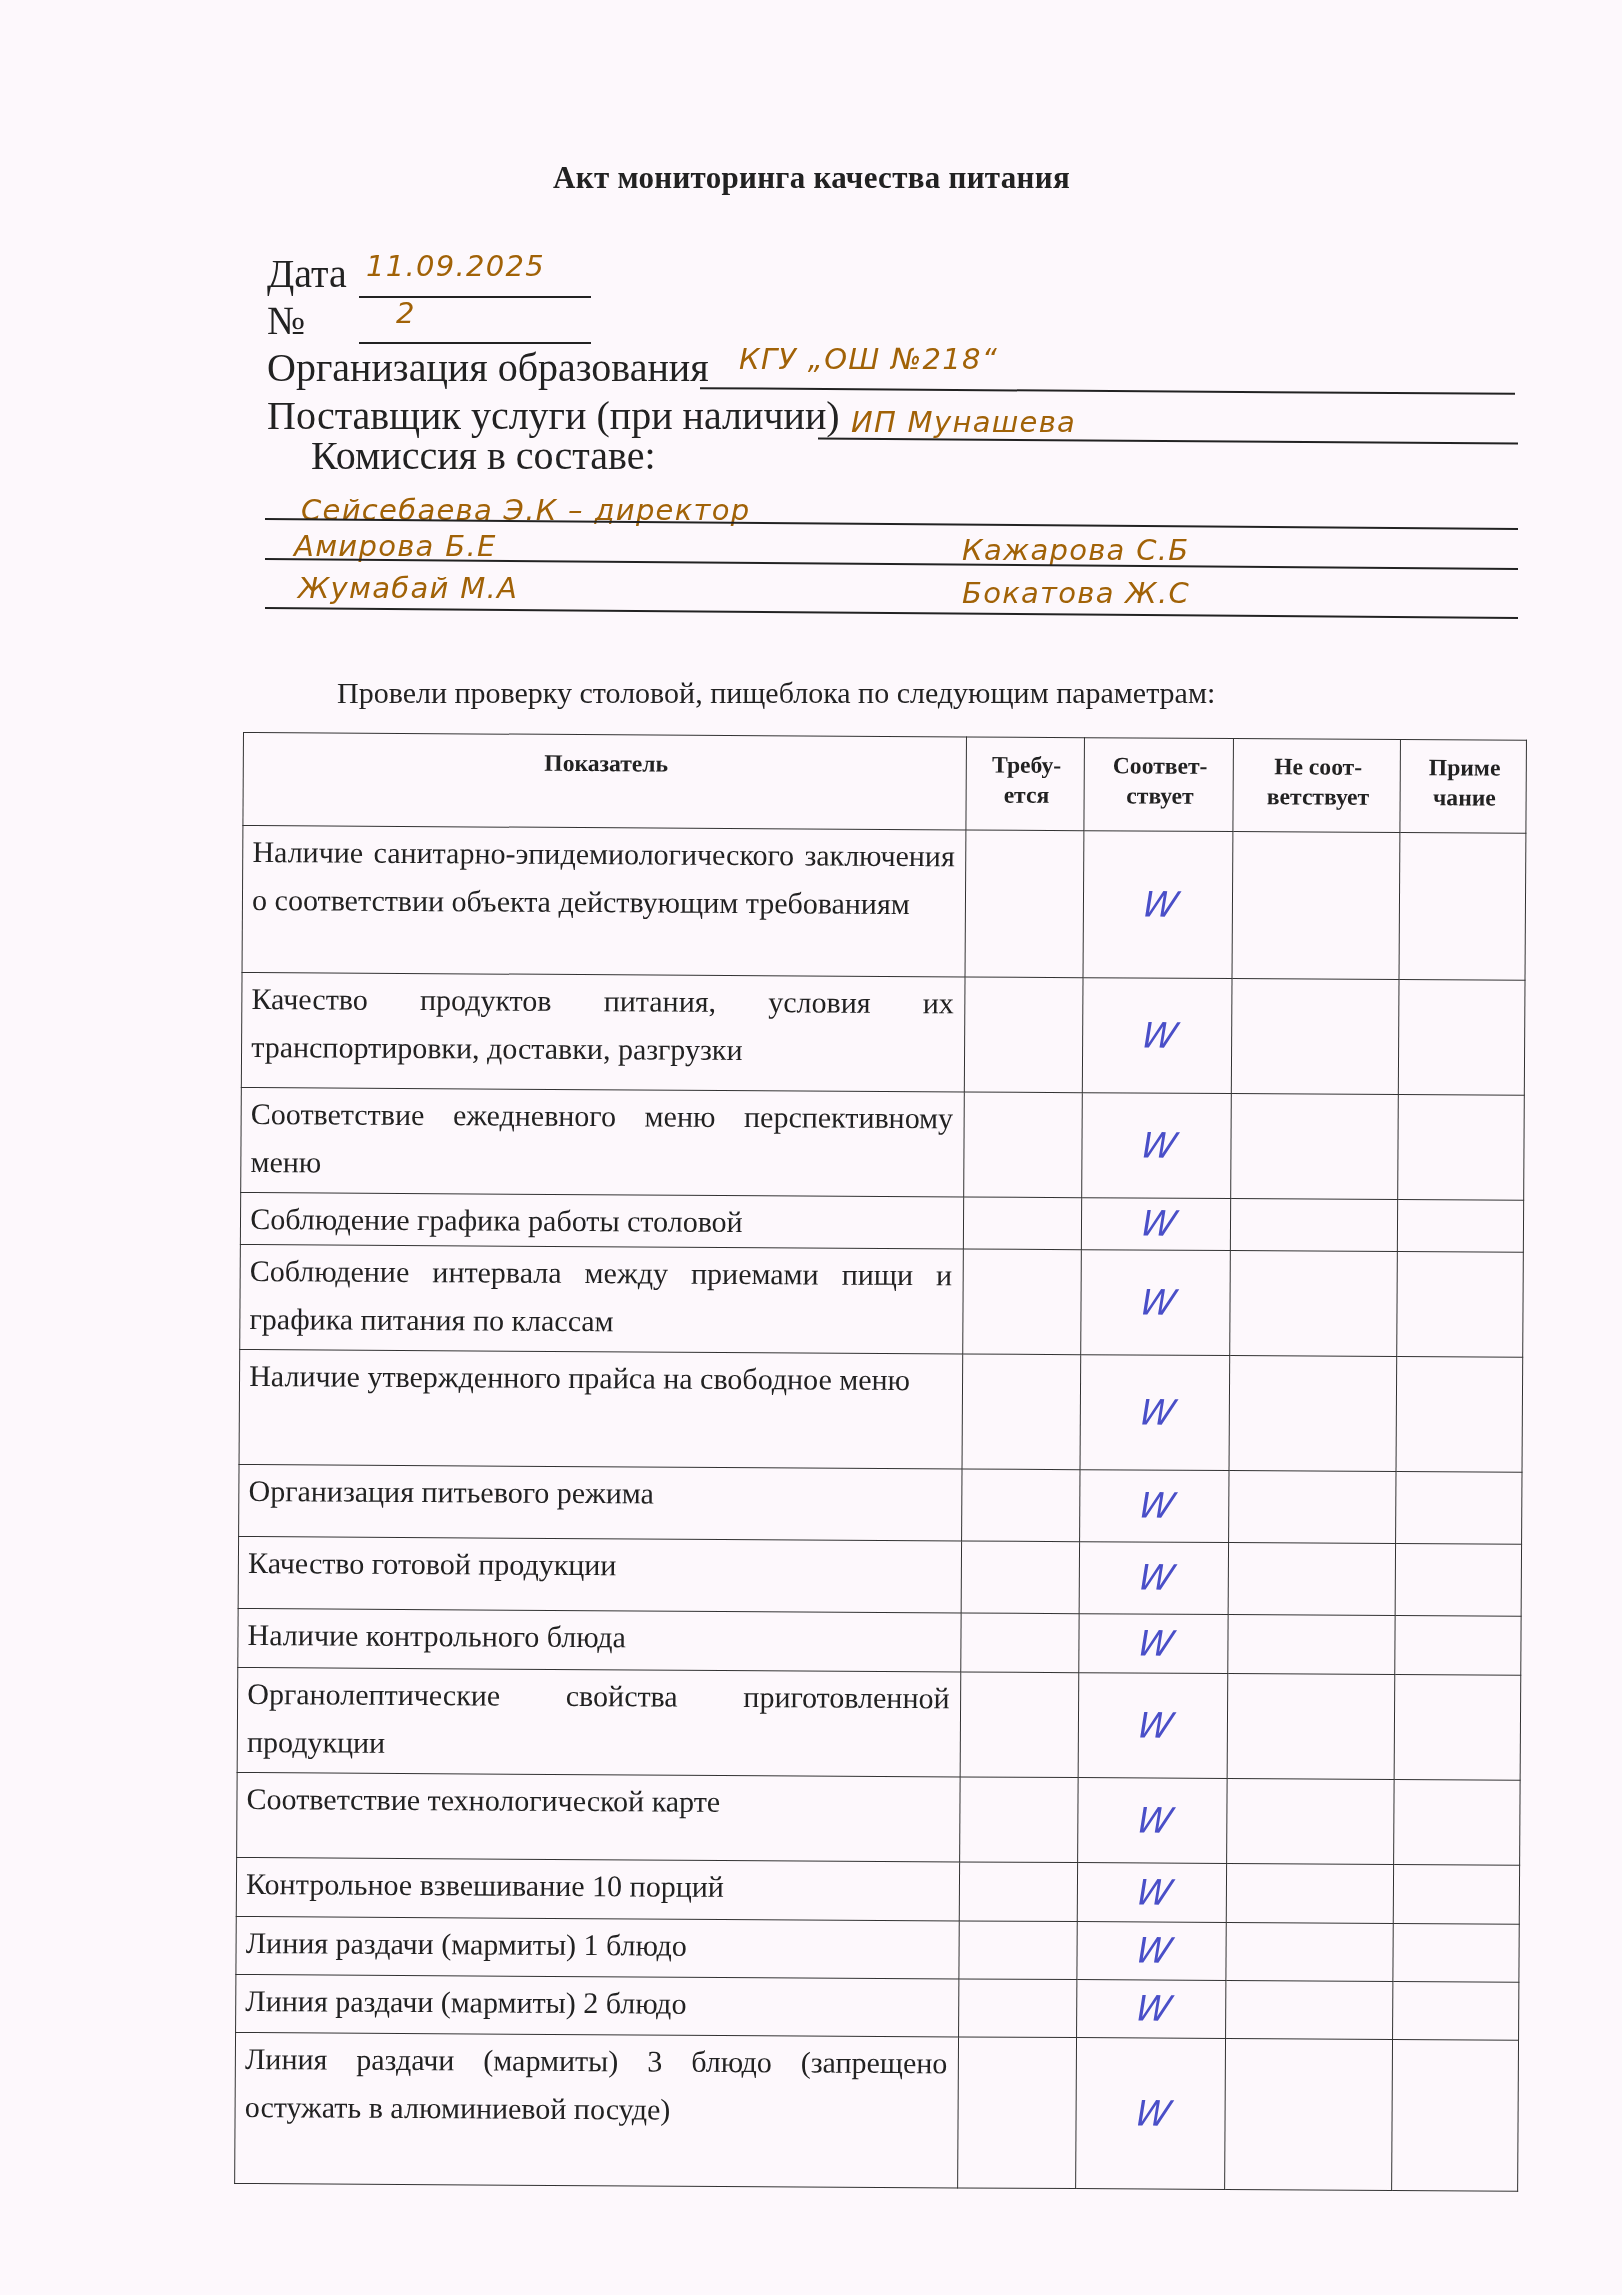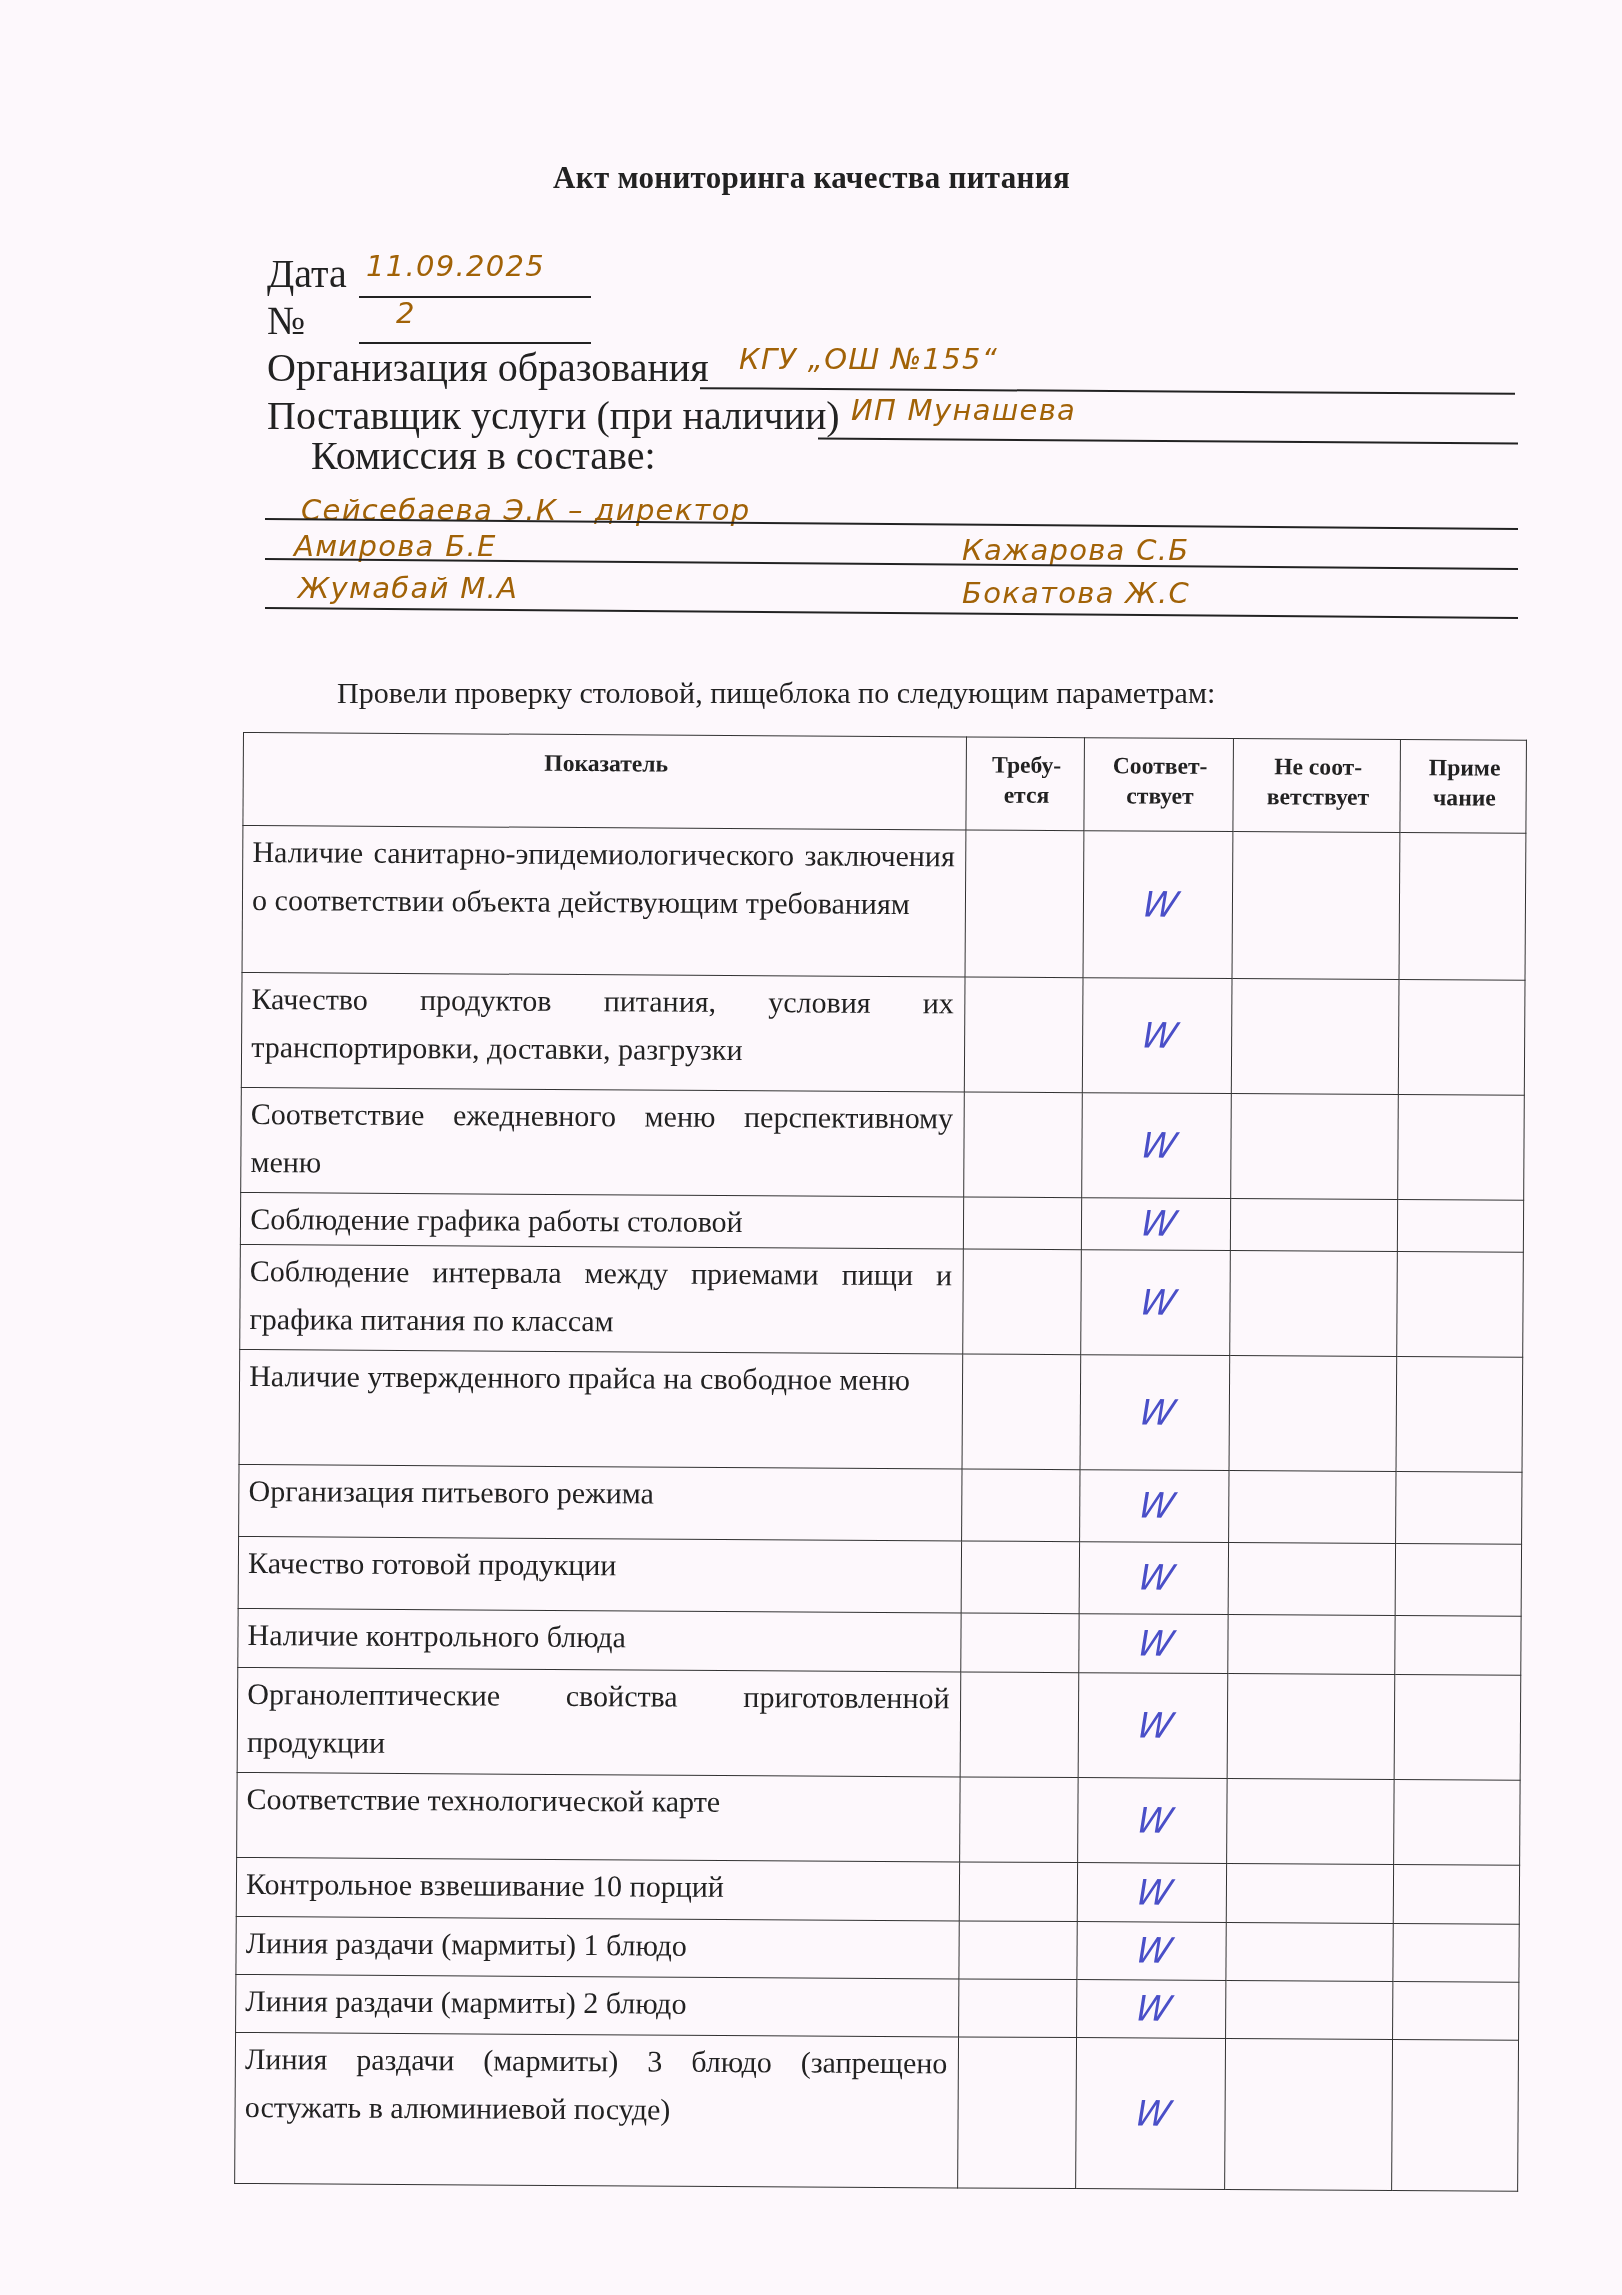--- a/index.html
+++ b/index.html
@@ -48,25 +48,25 @@
 
 <div class="field" style="top:255px;">Дата</div>
 <div class="hw" style="left:366px; top:249px;">11.09.2025</div>
 <div class="uline" style="left:359px; top:296px; width:232px;"></div>
 
 <div class="field" style="top:302px;">№</div>
 <div class="hw" style="left:396px; top:296px;">2</div>
 <div class="uline" style="left:359px; top:342px; width:232px;"></div>
 
 <div class="field" style="top:349px;">Организация образования</div>
-<div class="hw" style="left:739px; top:342px;">КГУ „ОШ №155“</div>
+<div class="hw" style="left:739px; top:342px;">КГУ „ОШ №218“</div>
 <div class="uline" style="left:700px; top:390px; width:815px; transform:rotate(0.4deg);"></div>
 
 <div class="field" style="top:397px;text-align:center;">Поставщик услуги (при наличии)</div>
-<div class="hw" style="left:851px; top:393px;">ИП Мунашева</div>
+<div class="hw" style="left:851px; top:405px;">ИП Мунашева</div>
 <div class="uline" style="left:818px; top:440px; width:700px; transform:rotate(0.4deg);"></div>
 
 <div class="field" style="top:437px;margin-left:44px;">Комиссия в составе:</div>
 
 <div class="hw" style="left:301px; top:493px;">Сейсебаева Э.К – директор</div>
 <div class="uline" style="left:265px; top:523px; width:1253px; transform:rotate(0.45deg);"></div>
 
 <div class="hw" style="left:294px; top:529px;">Амирова Б.Е</div>
 <div class="hw" style="left:962px; top:533px;">Кажарова С.Б</div>
 <div class="uline" style="left:265px; top:563px; width:1253px; transform:rotate(0.45deg);"></div>

